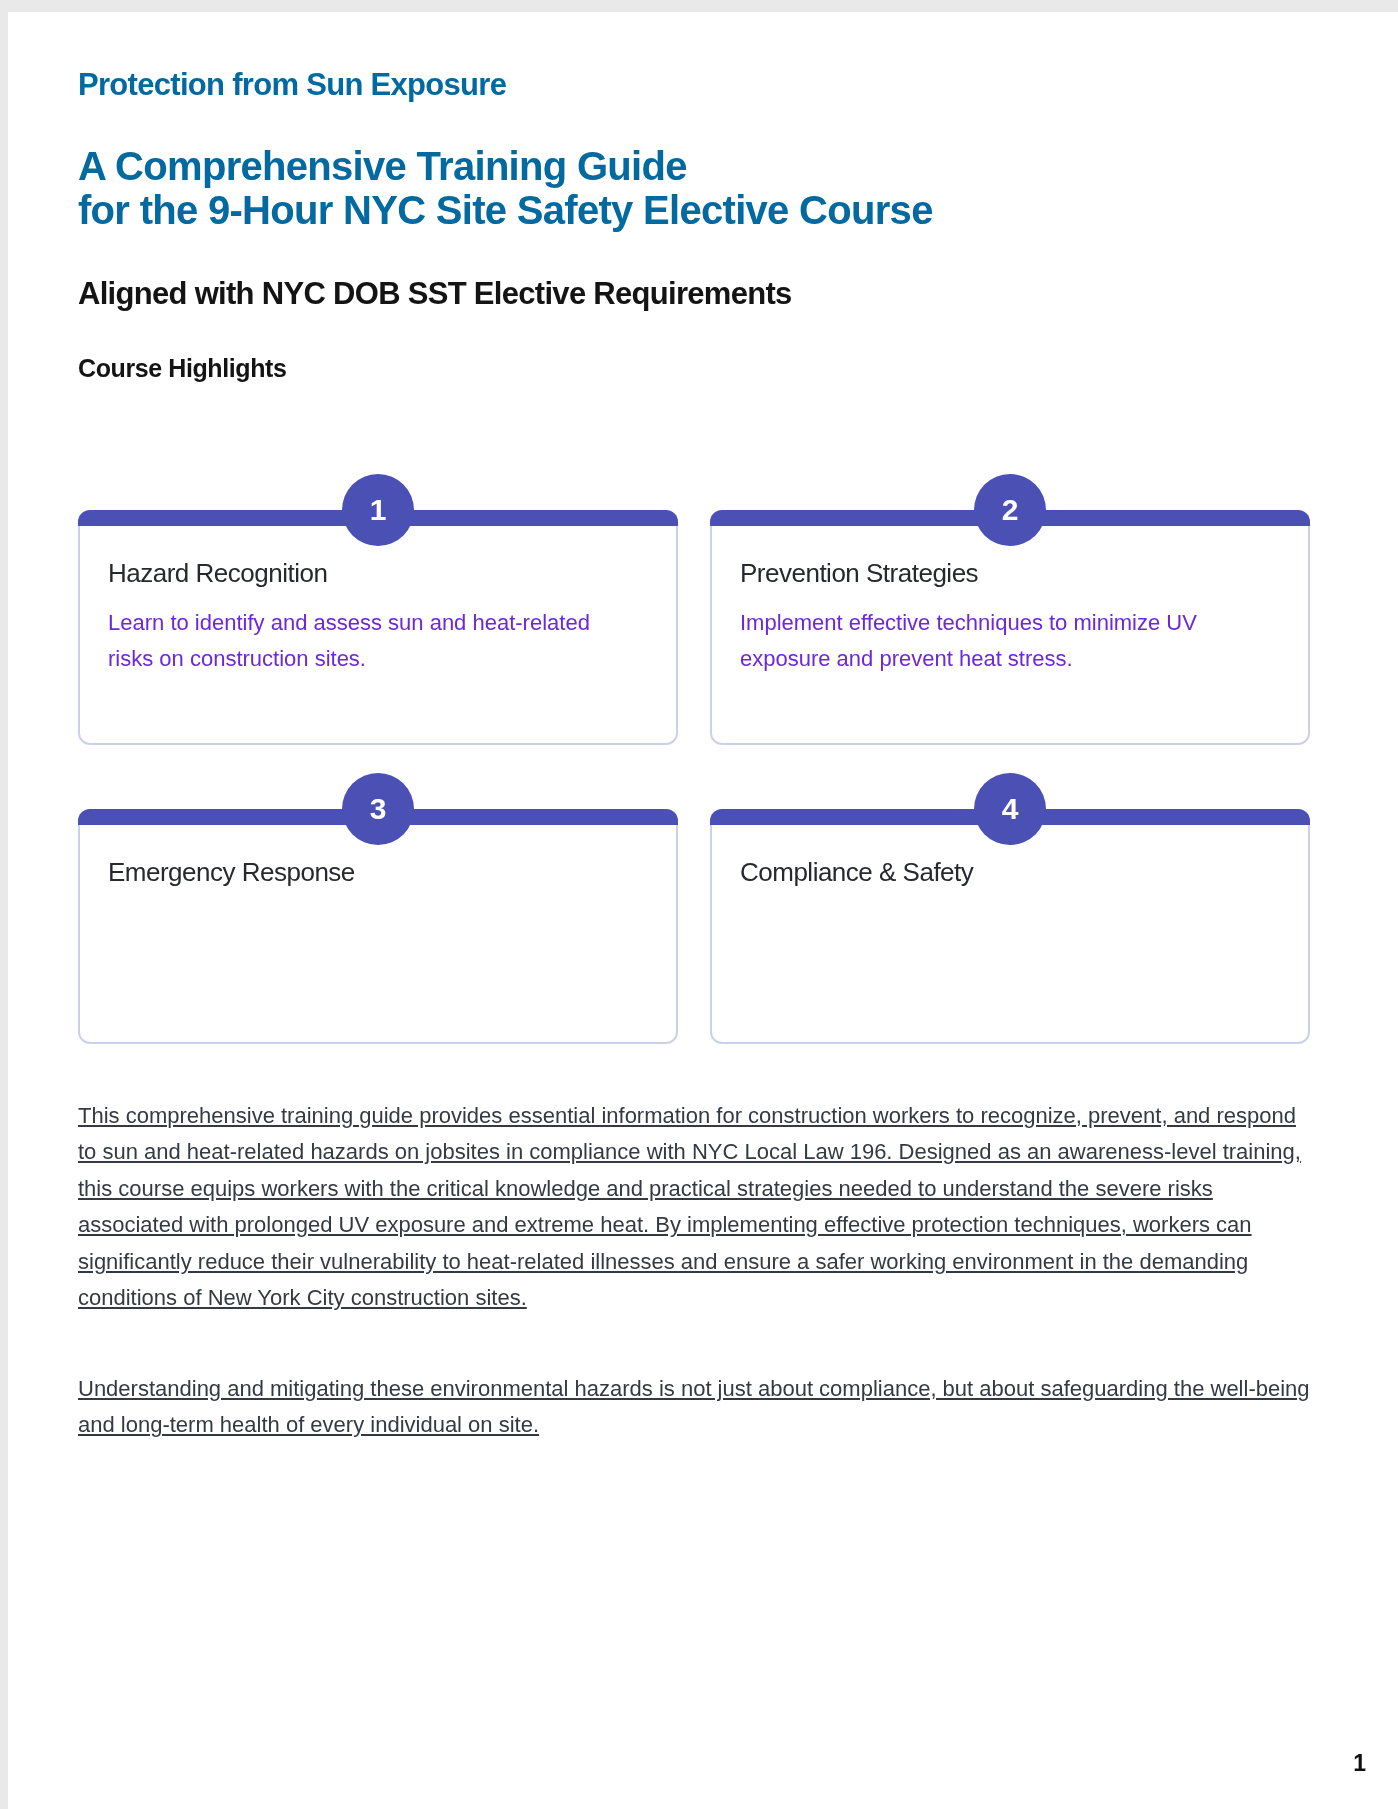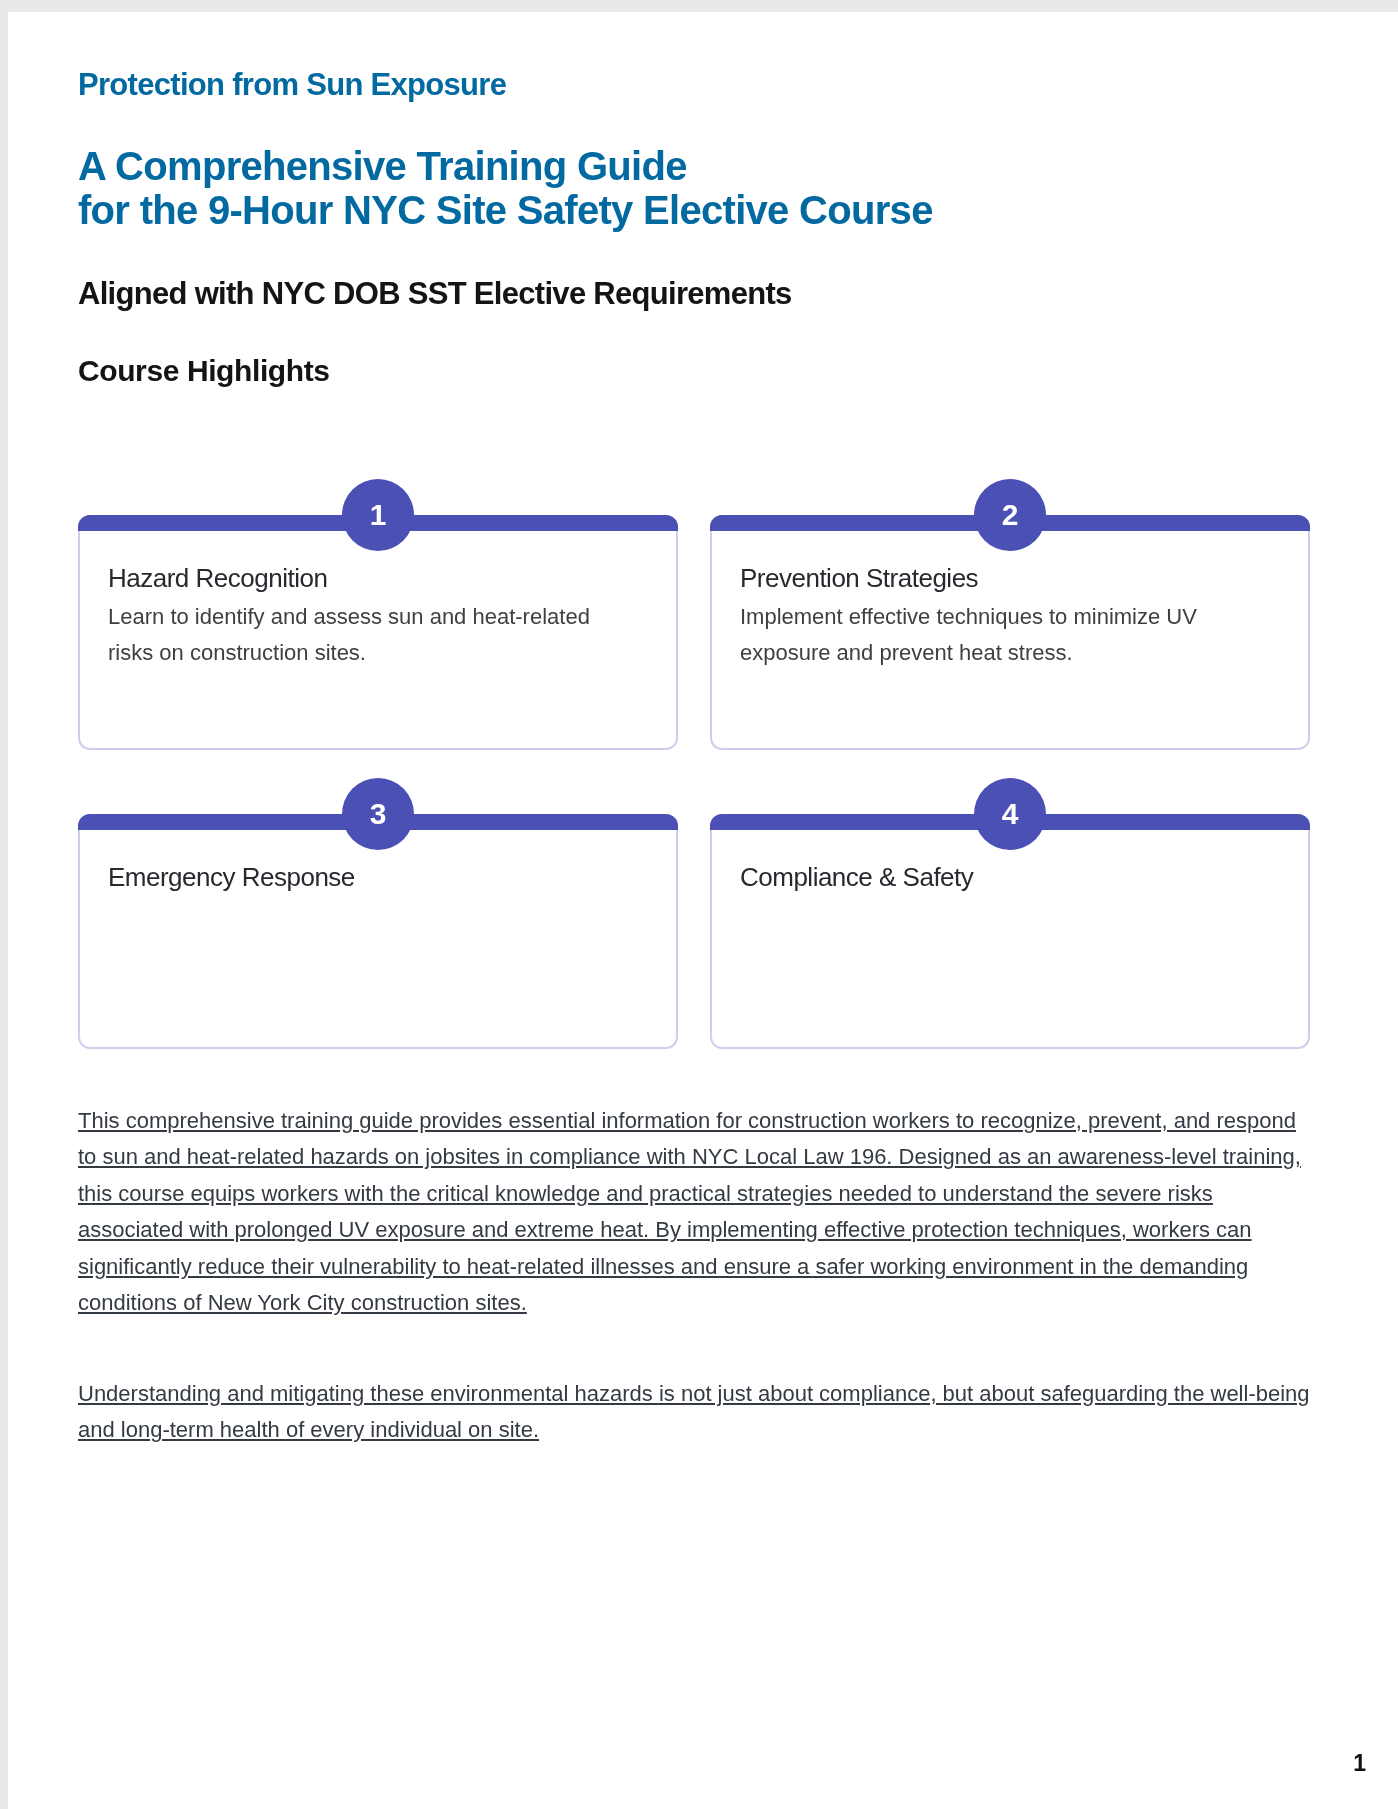--- a/index.html
+++ b/index.html
@@ -38,21 +38,21 @@
   .doc-alignment{
     margin-top:44px;
     font-size:31px;
     font-weight:700;
     color:#141414;
     letter-spacing:-0.7px;
     line-height:1.15;
   }
   .section-heading{
     margin-top:42px;
-    font-size:30px;
+    font-size:25px;
     font-weight:700;
     color:#141414;
     letter-spacing:-0.4px;
   }
   .card-grid{
     margin-top:127px;
     display:grid;
     grid-template-columns:600px 600px;
     column-gap:32px;
     row-gap:64px;
@@ -90,24 +90,24 @@
     justify-content:center;
     z-index:2;
   }
   .card-title{
     font-size:26px;
     font-weight:400;
     color:#26292e;
     letter-spacing:-0.5px;
   }
   .card-desc{
-    margin-top:5px;
+    margin-top:16px;
     font-size:22px;
     line-height:36px;
-    color:#404040;
+    color:#6d28d9;
     max-width:510px;
   }
   .body-paragraph{
     margin-top:54px;
     width:1232px;
     font-size:22px;
     line-height:36.5px;
     color:#343a42;
     text-decoration:underline;
   }

